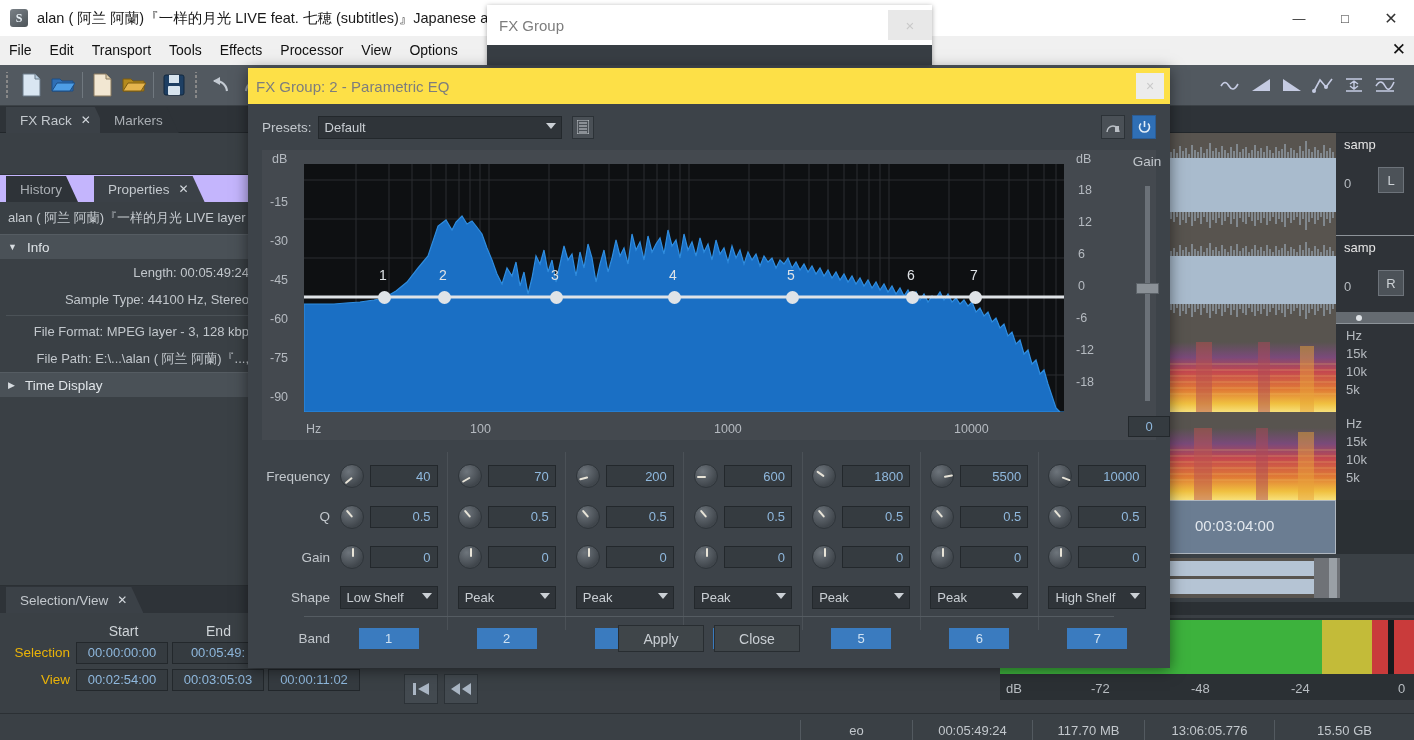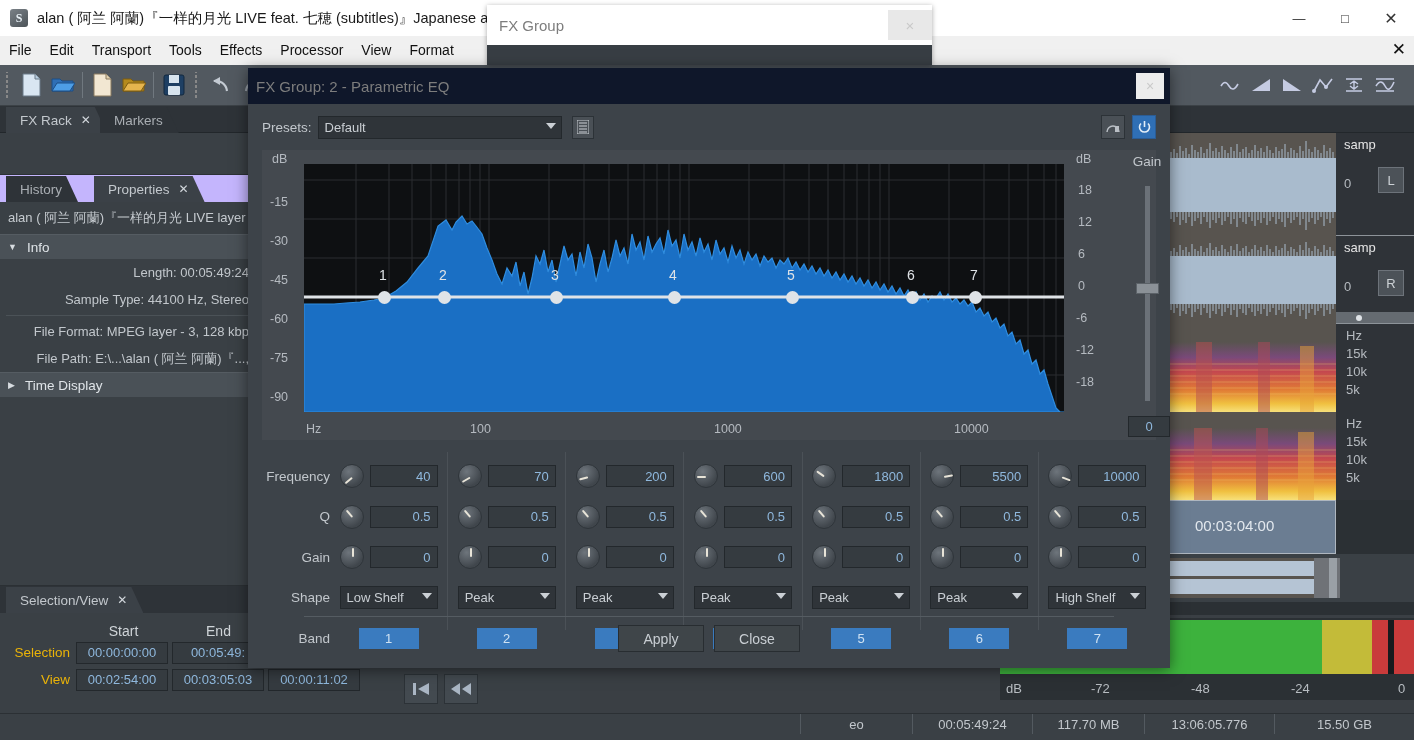--- a/index.html
+++ b/index.html
@@ -126,41 +126,41 @@
   }
   .meterbar{height:27px;display:flex;}
   .mseg.g{background:#3db23d;}
   .mseg.y{background:#c3bb39;}
   .mseg.r{background:#c93b3b;}
   .meter-scale{height:28px;position:relative;color:#b8bdc2;font-size:13px;}
   .meter-scale span{position:absolute;top:7px;}
   
   .statusbar{
     position:absolute;left:0;bottom:0;width:1414px;height:27px;background:#3a4045;
-    border-top:1px solid #2b3034;display:flex;align-items:flex-start;justify-content:flex-end;
+    border-top:1px solid #2b3034;display:flex;align-items:flex-end;justify-content:flex-end;
     color:#c2c7cc;font-size:13px;
   }
   .statusbar .cell{padding:0 14px;border-left:1px solid #535a60;height:20px;
     display:flex;align-items:center;justify-content:center;}
   
   .fxgroup-win{
     position:absolute;left:487px;top:5px;width:445px;height:60px;
     background:#ffffff;box-shadow:0 1px 5px rgba(0,0,0,.35);
   }
   .fxgroup-win .tbar{height:40px;display:flex;align-items:center;}
   .fxgroup-win .tbar .t{margin-left:12px;color:#7d7d7d;font-size:15px;}
   .fxgroup-win .tbar .x{margin-left:auto;width:44px;height:30px;background:#e8e8e8;
     color:#c9c9c9;display:flex;align-items:center;justify-content:center;font-size:15px;}
   .fxgroup-win .body{height:20px;background:#383e44;}
   
   .eq-dlg{
     position:absolute;left:248px;top:68px;width:922px;height:600px;
     background:#3d4349;box-shadow:0 2px 14px rgba(0,0,0,.5);
   }
-  .eq-title{height:36px;background:#0f172a;display:flex;align-items:center;}
+  .eq-title{height:36px;background:#fde047;display:flex;align-items:center;}
   .eq-title .t{margin-left:8px;color:#7d7d7d;font-size:15px;}
   .eq-title .x{margin-left:auto;width:28px;height:26px;background:#ececec;color:#c9c9c9;
     display:flex;align-items:center;justify-content:center;font-size:14px;margin-right:6px;}
   .eq-presets{height:46px;display:flex;align-items:center;padding:0 14px;}
   .eq-presets .lbl{color:#c2c7cc;font-size:13.5px;margin-right:6px;}
   .combo{
     height:23px;background:#2f3439;border:1px solid #23282c;color:#c9ced3;font-size:13px;
     display:flex;align-items:center;padding-left:6px;position:relative;
   }
   .combo .arrow{position:absolute;right:5px;top:6px;width:0;height:0;
@@ -223,21 +223,21 @@
 </div>
 
 <div class="menubar">
   <div class="mi">File</div>
   <div class="mi">Edit</div>
   <div class="mi">Transport</div>
   <div class="mi">Tools</div>
   <div class="mi">Effects</div>
   <div class="mi">Processor</div>
   <div class="mi">View</div>
-  <div class="mi">Format</div>
+  <div class="mi">Options</div>
   <div class="doc-close">✕</div>
 </div>
 
 <div class="toolbar">
   <div class="tb-grip"></div>
   <div class="tb-btn">
     <svg width="21" height="24" viewBox="0 0 21 24">
         <path d="M2 1h12l5 5v17H2z" fill="#d9e6f2" stroke="#6a7a88"></path>
         <path d="M14 1v5h5" fill="#b8cde0" stroke="#6a7a88"></path>
       </svg>

